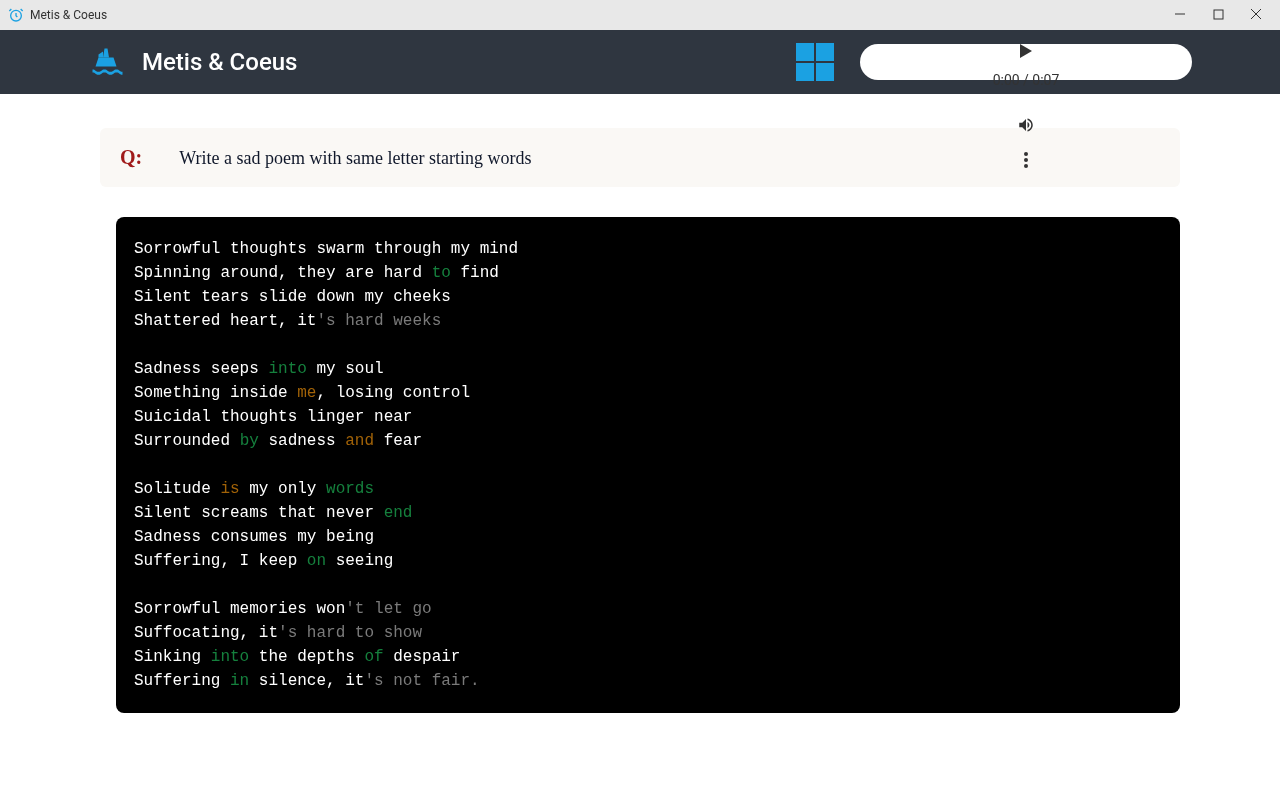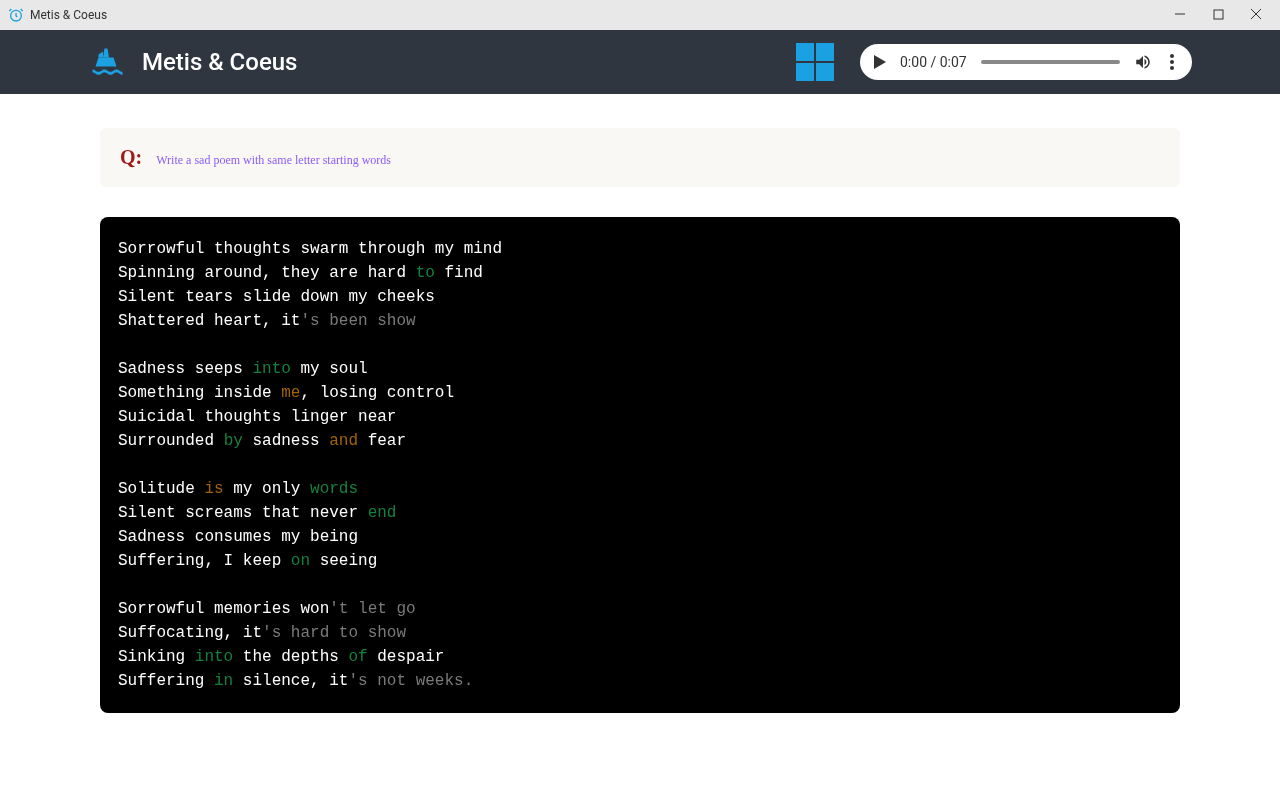--- a/index.html
+++ b/index.html
@@ -84,20 +84,21 @@
     }
     .audio-player {
       width: 332px;
       height: 36px;
       background: white;
       border-radius: 18px;
       display: flex;
       align-items: center;
       padding: 0 14px;
       gap: 14px;
+      flex-direction: column;
     }
     .play-icon {
       width: 0;
       height: 0;
       border-left: 12px solid #333;
       border-top: 7px solid transparent;
       border-bottom: 7px solid transparent;
       cursor: pointer;
     }
     .audio-time {
@@ -143,32 +144,34 @@
       gap: 14px;
       margin-bottom: 30px;
     }
     .q-label {
       color: #a01a1a;
       font-weight: bold;
       font-size: 20px;
       font-family: Georgia, serif;
     }
     .q-text {
-      font-size: 12px;
-      color: #8b5cf6;
+      font-size: 18px;
+      color: #0f172a;
       font-family: Georgia, serif;
+      margin-left: 23px;
     }
     .code-box {
       background: #000;
       border-radius: 8px;
       padding: 20px 18px;
       font-family: Consolas, 'Courier New', monospace;
       font-size: 16px;
       line-height: 24px;
       color: white;
+      margin-left: 16px;
     }
     .code-box pre {
       font-family: inherit;
       white-space: pre;
     }
     .kw { color: #15803d; }
     .kw2 { color: #a16207; }
     .cm { color: #7a7a7a; }
   </style>
 </head>
@@ -247,30 +250,30 @@
 
 <div class="content">
   <div class="question-box">
     <span class="q-label">Q:</span>
     <span class="q-text">Write a sad poem with same letter starting words</span>
   </div>
   <div class="code-box">
     <pre id="poem-pre">Sorrowful thoughts swarm through my mind
 Spinning around, they are hard <span class="kw">to</span> find
 Silent tears slide down my cheeks
-Shattered heart, it<span class="cm">'s been show</span>
+Shattered heart, it<span class="cm">'s hard weeks</span>
 
 Sadness seeps <span class="kw">into</span> my soul
 Something inside <span class="kw2">me</span>, losing control
 Suicidal thoughts linger near
 Surrounded <span class="kw">by</span> sadness <span class="kw2">and</span> fear
 
 Solitude <span class="kw2">is</span> my only <span class="kw">words</span>
 Silent screams that never <span class="kw">end</span>
 Sadness consumes my being
 Suffering, I keep <span class="kw">on</span> seeing
 
 Sorrowful memories won<span class="cm">'t let go</span>
 Suffocating, it<span class="cm">'s hard to show</span>
 Sinking <span class="kw">into</span> the depths <span class="kw">of</span> despair
-Suffering <span class="kw">in</span> silence, it<span class="cm">'s not weeks.</span></pre>
+Suffering <span class="kw">in</span> silence, it<span class="cm">'s not fair.</span></pre>
   </div>
 </div>
 
 </body></html>

